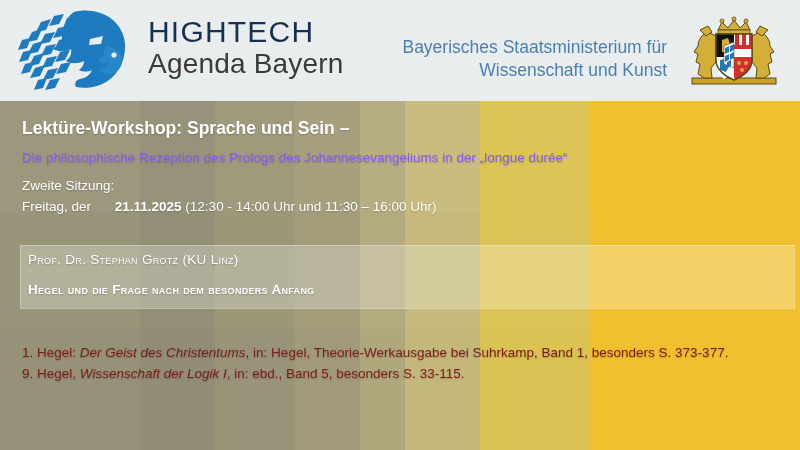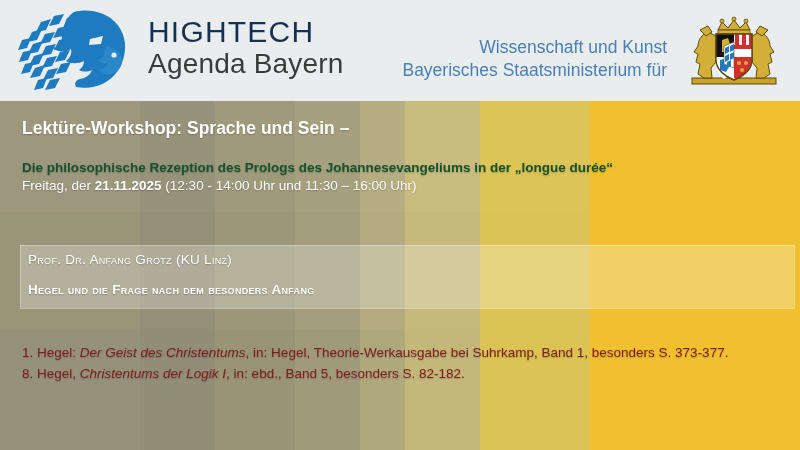--- a/index.html
+++ b/index.html
@@ -108,39 +108,39 @@
     width: 760px;
   }
   .title-main {
     color: #ffffff;
     font-size: 17.5px;
     font-weight: bold;
     line-height: 23px;
     text-shadow: 0 1px 1.5px rgba(0,0,0,0.22);
   }
   .title-sub {
-    color: #14532d;
-    font-size: 13.5px;
-    font-weight: 700;
+    color: #8b5cf6;
+    font-size: 13.5px;
+    font-weight: 400;
     line-height: 20px;
-    margin-top: 18px;
+    margin-top: 8px;
     text-shadow: 0 1px 1.5px rgba(0,0,0,0.22);
   }
 
   .session-block {
     position: absolute;
     left: 22px;
     top: 74px;
     width: 600px;
     color: #ffffff;
     font-size: 13.5px;
     line-height: 21px;
     text-shadow: 0 1px 1.5px rgba(0,0,0,0.22);
   }
-  .session-block .b { font-weight: bold; }
+  .session-block .b { font-weight: bold; margin-left: 20px; }
 
   .speaker-band {
     position: absolute;
     left: 20px;
     top: 144px;
     width: 775px;
     height: 64px;
     background: rgba(255,255,255,0.26);
     border-top: 1px solid rgba(255,255,255,0.30);
     border-left: 1px solid rgba(255,255,255,0.30);
@@ -231,22 +231,22 @@
         </g>
       </svg>
     </div>
 
     <div class="wordmark">
       <div class="top">HIGHTECH</div>
       <div class="bottom">Agenda Bayern</div>
     </div>
 
     <div class="ministry">
+      <div>Bayerisches Staatsministerium für</div>
       <div>Wissenschaft und Kunst</div>
-      <div>Bayerisches Staatsministerium für</div>
     </div>
 
     <div class="coat">
       <svg viewBox="0 0 112 78" width="112" height="78">
 
         <rect x="14" y="66" width="84" height="6" fill="#c9a227" stroke="#5c4a10" stroke-width="1"></rect>
 
         <g fill="#d4af37" stroke="#5c4a10" stroke-width="1">
           <path d="M30 20 C24 22 20 28 20 34 L16 40 L20 42 L18 50 L22 52 L20 62 L26 66 L34 66 L33 56
                    L38 50 L38 40 L42 32 L38 24 Z"></path>
@@ -330,32 +330,33 @@
     </div>
 
   <div class="content">
 
     <div class="title-block">
       <div class="title-main">Lektüre-Workshop: Sprache und Sein –</div>
       <div class="title-sub">Die philosophische Rezeption des Prologs des Johannesevangeliums in der „longue durée“</div>
     </div>
 
     <div class="session-block">
+      <div>Zweite Sitzung:</div>
       <div>
         <span>Freitag, der </span><span class="b">21.11.2025</span><span> (12:30 - 14:00 Uhr und 11:30 – 16:00 Uhr)</span>
       </div>
     </div>
 
     <div class="speaker-band"></div>
-    <div class="speaker-name">Prof. Dr. Anfang Grotz (KU Linz)</div>
+    <div class="speaker-name">Prof. Dr. Stephan Grotz (KU Linz)</div>
     <div class="speaker-topic">Hegel und die Frage nach dem besonders Anfang</div>
 
     <div class="refs">
       <div>
         <span>1. Hegel: </span><i>Der Geist des Christentums</i><span>, in: Hegel, Theorie-Werkausgabe bei Suhrkamp, Band 1, besonders S. 373-377.</span>
       </div>
       <div>
-        <span>8. Hegel, </span><i>Christentums der Logik I</i><span>, in: ebd., Band 5, besonders S. 82-182.</span>
+        <span>9. Hegel, </span><i>Wissenschaft der Logik I</i><span>, in: ebd., Band 5, besonders S. 33-115.</span>
       </div>
     </div>
 
   </div>
 </div>
 
 </body></html>

